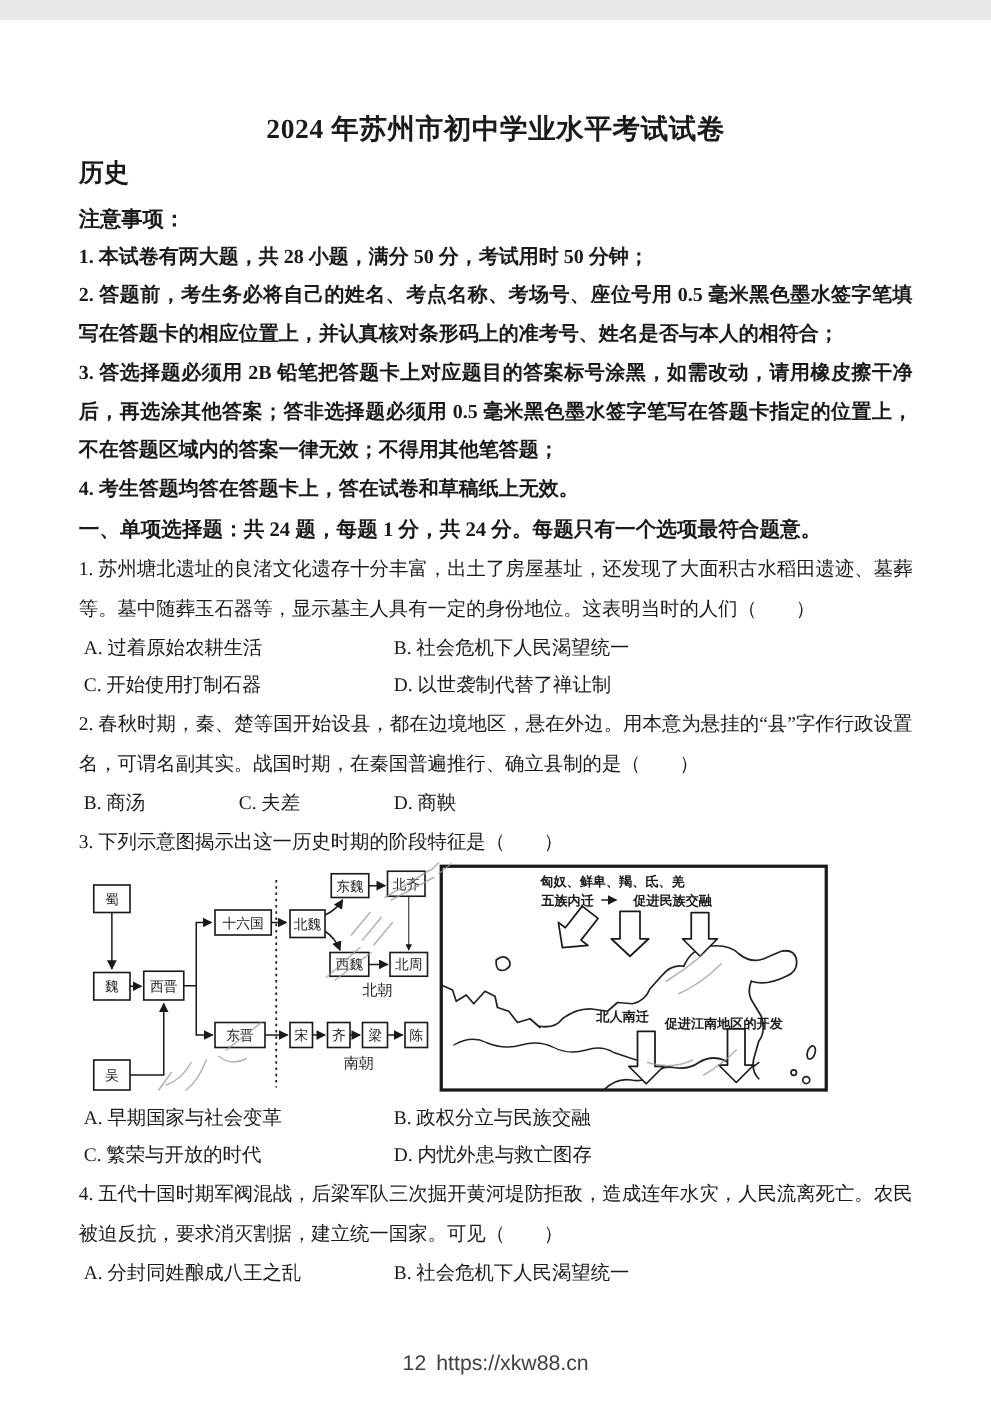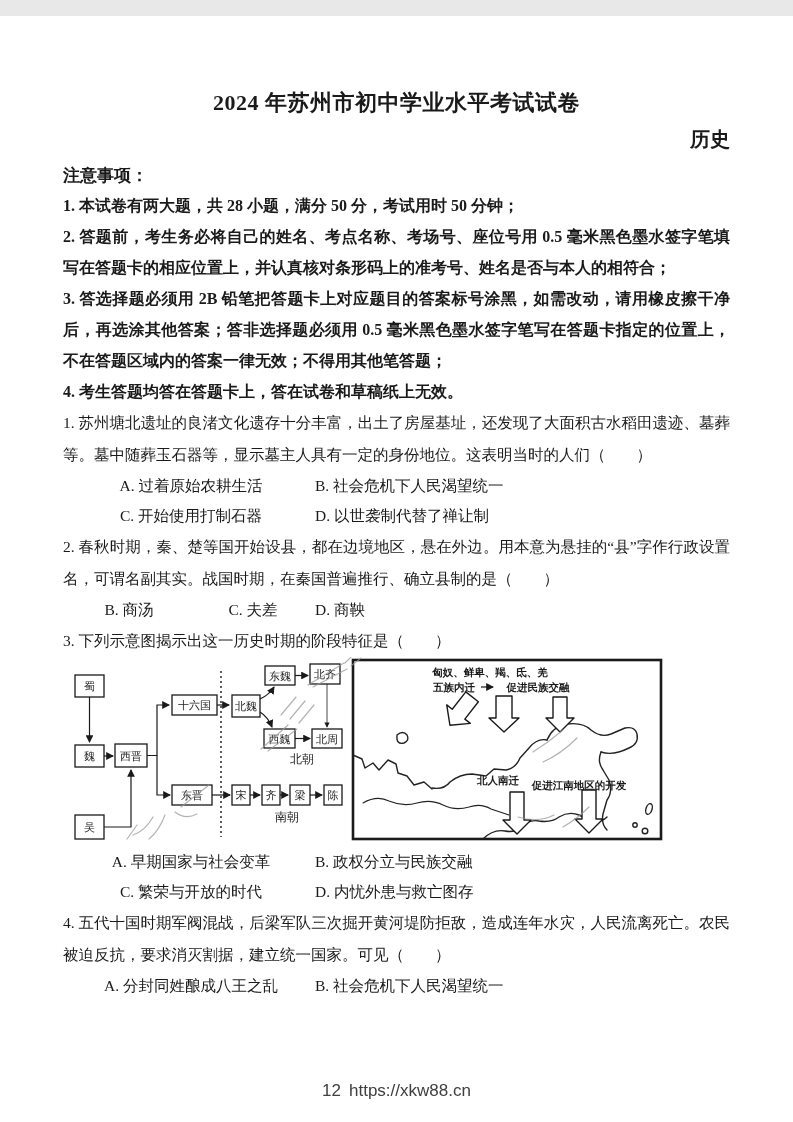--- a/index.html
+++ b/index.html
@@ -3,29 +3,29 @@
 <meta charset="utf-8">
 <style>
   html,body{margin:0;padding:0;background:#e8e8e8;}
   .page{
     width:793px;height:1122px;margin:16px auto;background:#ffffff;
     box-sizing:border-box;padding:72px 63px 0;
     font-family:"Liberation Serif","DejaVu Serif",serif;
     color:#1a1a1a;position:relative;overflow:hidden;
   }
   .title{font-size:22px;line-height:30px;font-weight:700;text-align:center;margin:0;letter-spacing:.5px;}
-  .subject{font-size:20px;line-height:26px;font-weight:700;text-align:right;margin:8px 0 0;}
+  .subject{font-size:20px;line-height:26px;font-weight:700;text-align:left;margin:8px 0 0;}
   .notice-head{font-size:17px;line-height:28px;font-weight:700;margin:10px 0 0;}
   .notice{font-size:16px;line-height:31px;font-weight:700;margin:0;text-align:justify;}
   .section-head{font-size:16.5px;line-height:33px;font-weight:700;margin:0;}
   .stem{font-size:15.5px;line-height:32px;margin:0;text-align:justify;}
   .opt-row{display:flex;font-size:15.5px;line-height:30px;padding-left:4px;}
   .opt-row .w2{width:248px;flex:none;}
   .opt-row .w4{width:124px;flex:none;}
-  .opt{white-space:nowrap;text-align:center;}
+  .opt{white-space:nowrap;}
   .diagram{height:190px;position:relative;}
   .diagram svg{display:block;}
   .flow-box{fill:#ffffff;stroke:#1a1a1a;stroke-width:1.3;}
   .flow-line{fill:none;stroke:#1a1a1a;stroke-width:1.2;}
   .flow-text{font-size:11px;fill:#1a1a1a;text-anchor:middle;font-family:"Liberation Serif","DejaVu Serif",serif;}
   .group-label{font-size:12px;fill:#1a1a1a;text-anchor:middle;font-family:"Liberation Serif","DejaVu Serif",serif;}
   .map-text{font-size:10.5px;font-weight:700;fill:#1a1a1a;text-anchor:middle;font-family:"Liberation Serif","DejaVu Serif",serif;}
   .coast{fill:none;stroke:#222;stroke-width:1.4;stroke-linejoin:round;stroke-linecap:round;}
   .river{fill:none;stroke:#222;stroke-width:1.1;stroke-linecap:round;}
   .hollow-arrow{fill:#ffffff;stroke:#1a1a1a;stroke-width:1.4;stroke-linejoin:round;}
@@ -42,20 +42,21 @@
 
   <h1 class="title">2024 年苏州市初中学业水平考试试卷</h1>
   <h2 class="subject">历史</h2>
 
   <p class="notice-head">注意事项：</p>
   <p class="notice">1. 本试卷有两大题，共 28 小题，满分 50 分，考试用时 50 分钟；</p>
   <p class="notice">2. 答题前，考生务必将自己的姓名、考点名称、考场号、座位号用 0.5 毫米黑色墨水签字笔填写在答题卡的相应位置上，并认真核对条形码上的准考号、姓名是否与本人的相符合；</p>
   <p class="notice">3. 答选择题必须用 2B 铅笔把答题卡上对应题目的答案标号涂黑，如需改动，请用橡皮擦干净后，再选涂其他答案；答非选择题必须用 0.5 毫米黑色墨水签字笔写在答题卡指定的位置上，不在答题区域内的答案一律无效；不得用其他笔答题；</p>
   <p class="notice">4. 考生答题均答在答题卡上，答在试卷和草稿纸上无效。</p>
 
+  <p class="section-head">一、单项选择题：共 24 题，每题 1 分，共 24 分。每题只有一个选项最符合题意。</p>
 
   <p class="stem">1. 苏州塘北遗址的良渚文化遗存十分丰富，出土了房屋基址，还发现了大面积古水稻田遗迹、墓葬等。墓中随葬玉石器等，显示墓主人具有一定的身份地位。这表明当时的人们（　　）</p>
   <div class="opt-row">
     <span class="opt w2">A. 过着原始农耕生活</span>
     <span class="opt">B. 社会危机下人民渴望统一</span>
   </div>
   <div class="opt-row">
     <span class="opt w2">C. 开始使用打制石器</span>
     <span class="opt">D. 以世袭制代替了禅让制</span>
   </div>

